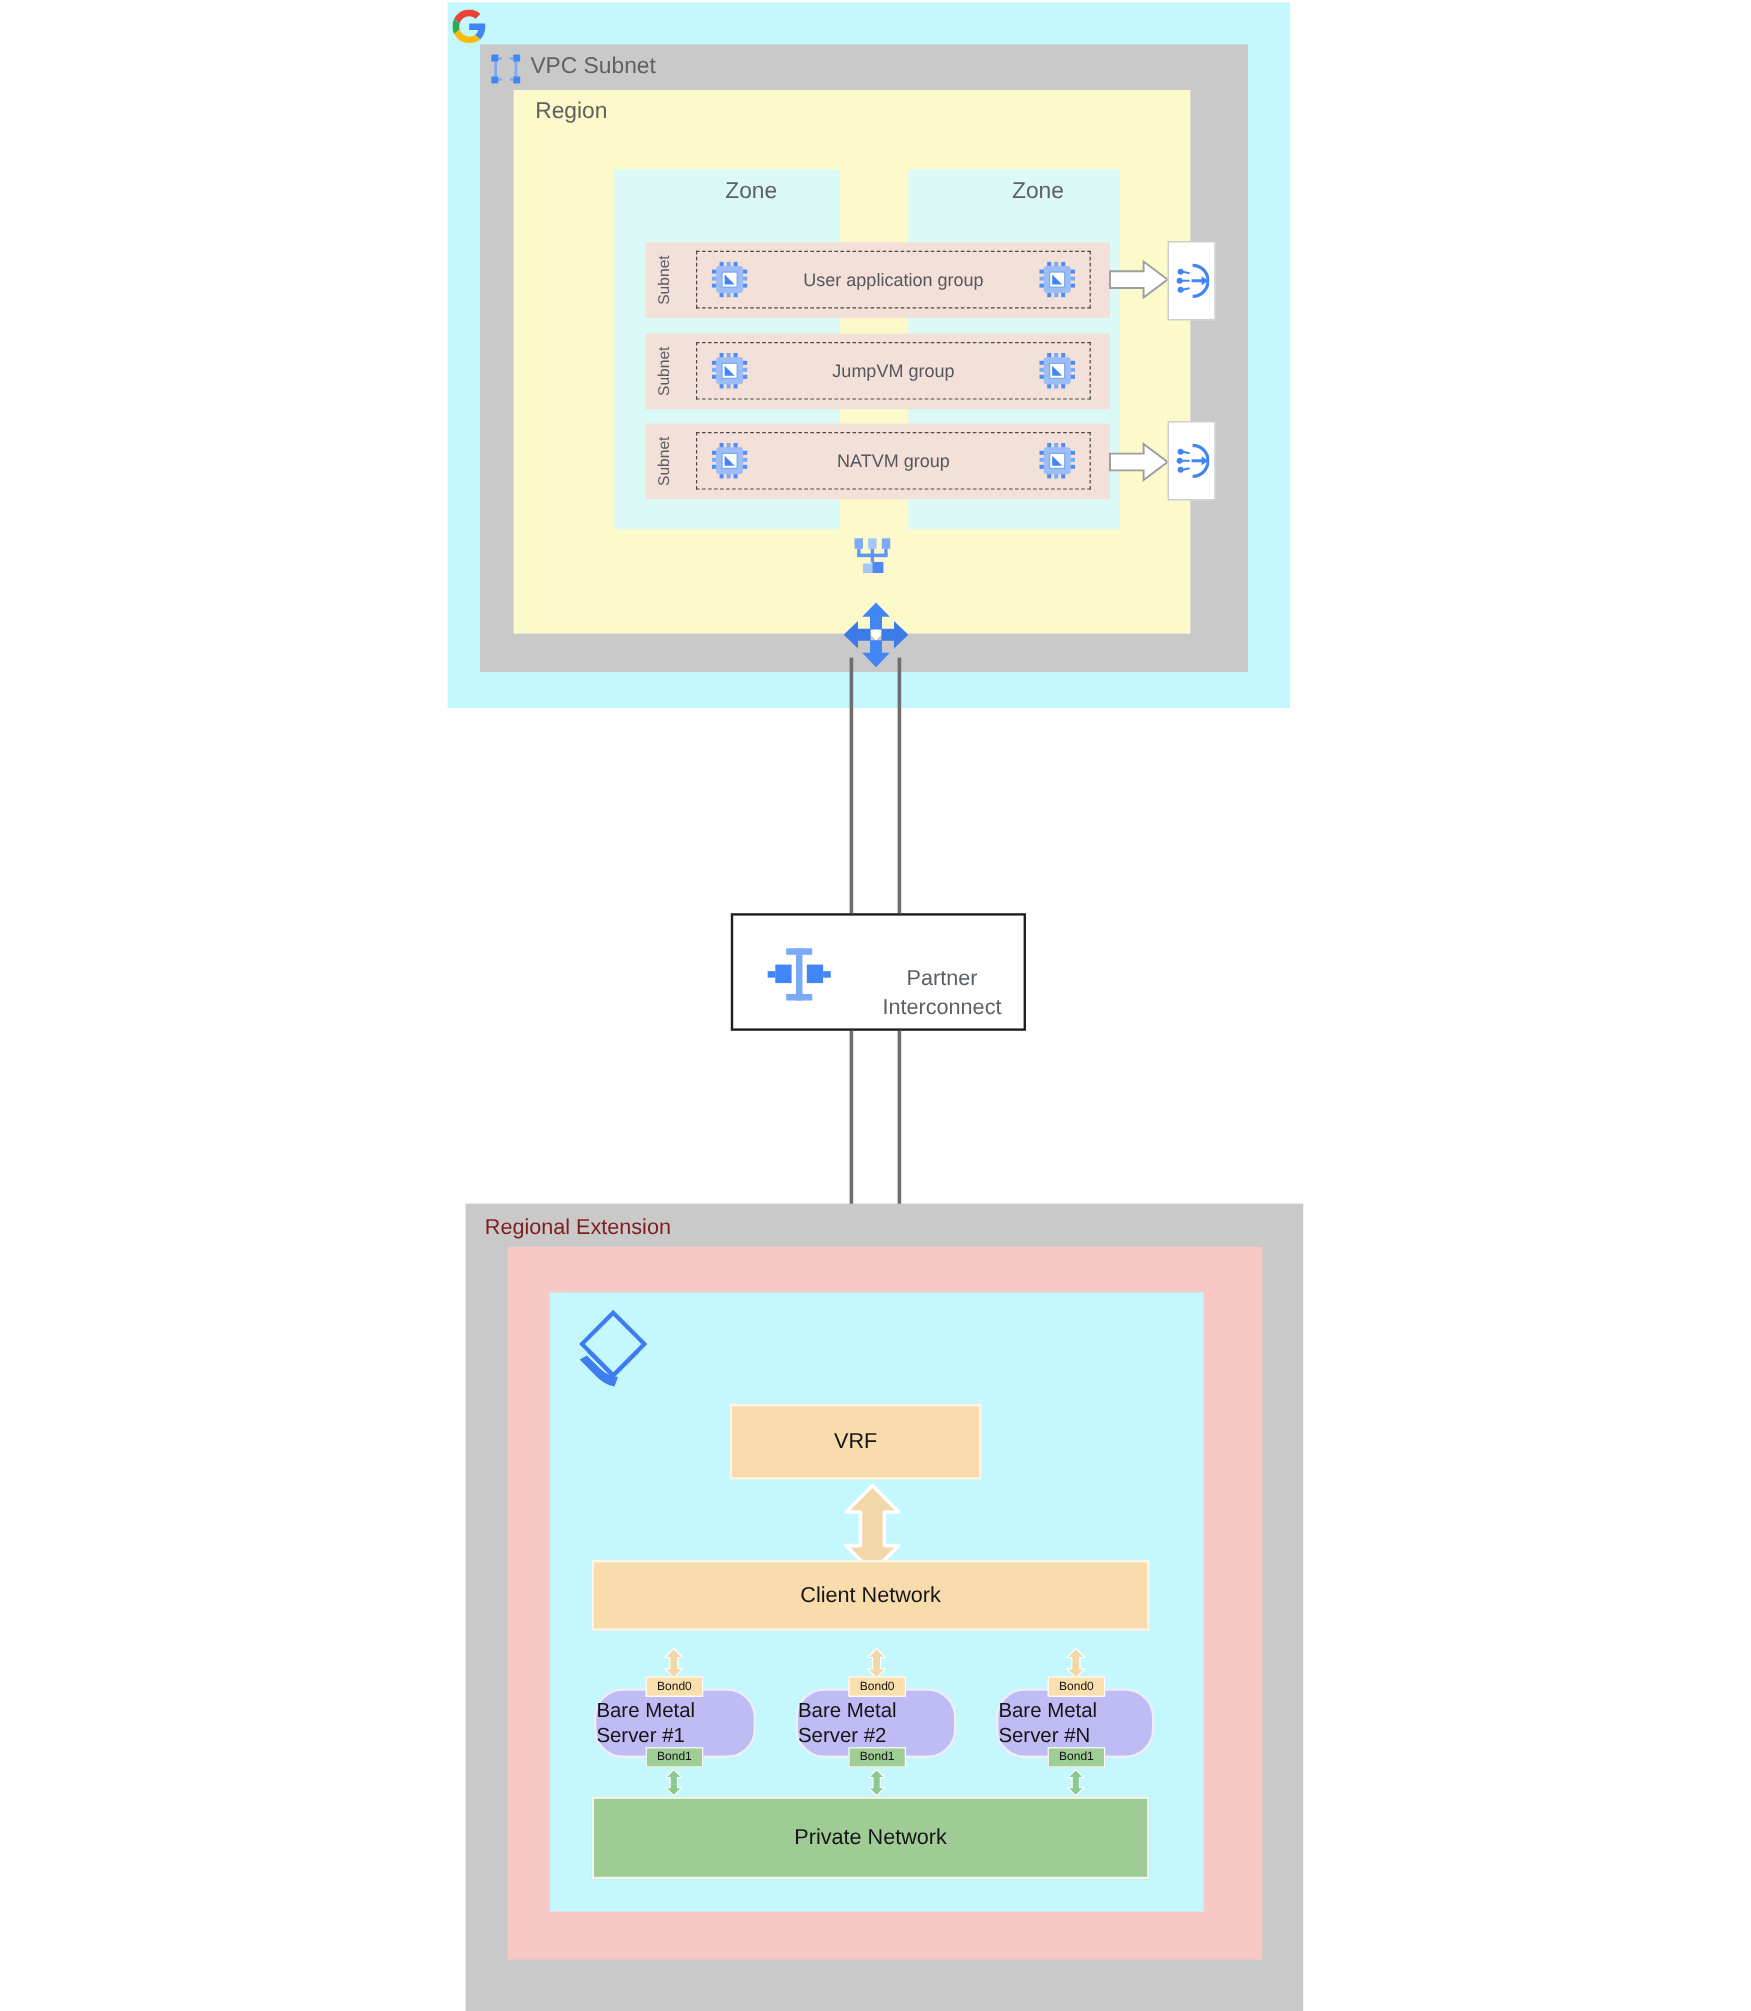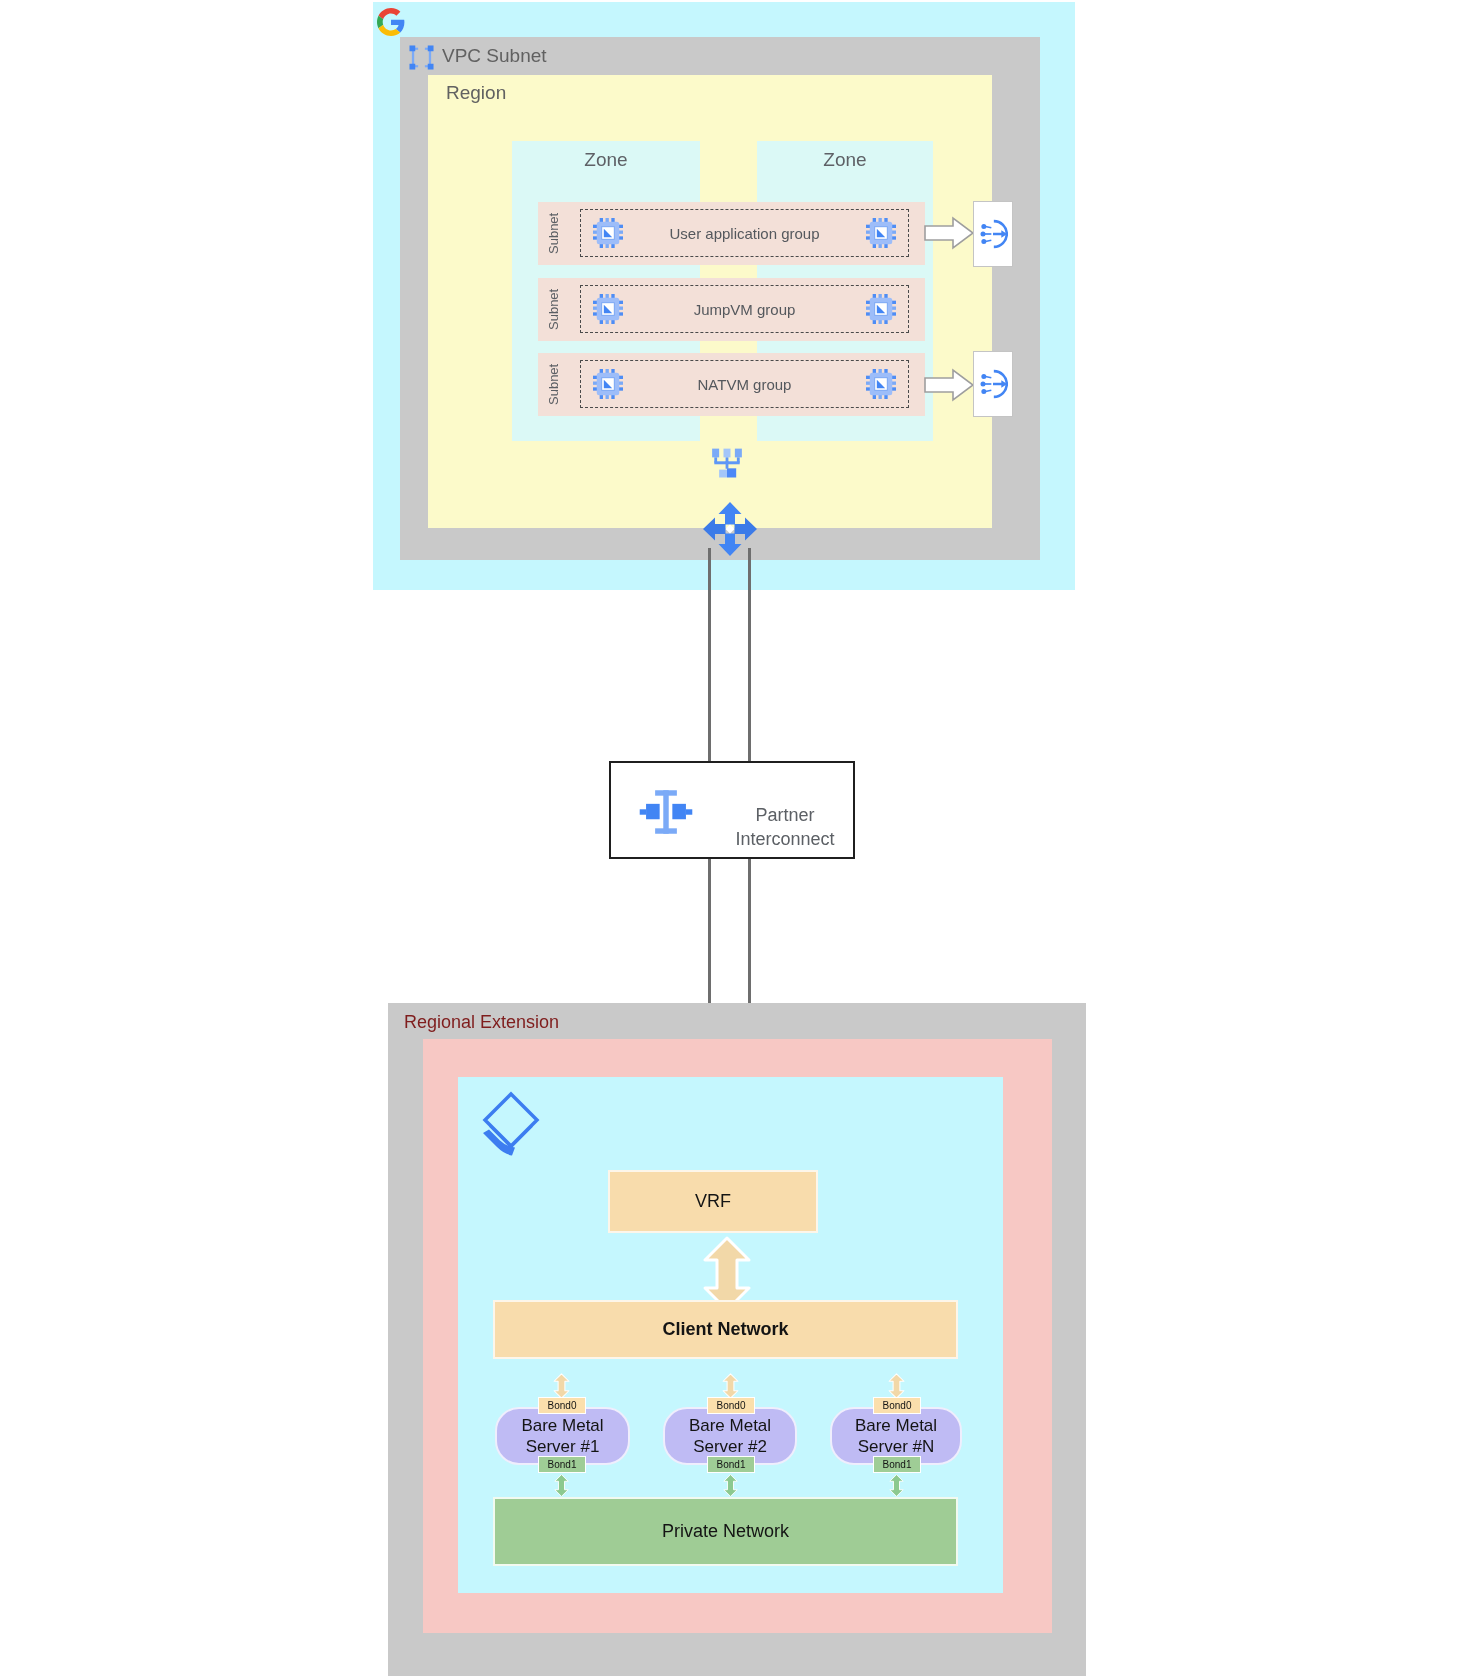--- a/index.html
+++ b/index.html
@@ -11,46 +11,46 @@
   .hdr-sm{color:#7f1d1d;font-size:18px;}
   .blk{color:#141414;}
 
   
   .cyan-outer{left:373px;top:2px;width:702px;height:588px;background:#C5F7FE;}
   .vpc-box{left:400px;top:37px;width:640px;height:523px;background:#C9C9C9;}
   .region-box{left:428px;top:75px;width:564px;height:453px;background:#FCFACA;}
   .zone{top:141px;height:300px;background:#DBF9F6;}
   .zone1{left:512px;width:188px;}
   .zone2{left:757px;width:176px;}
-  .zone-label{position:absolute;top:8px;left:0;width:100%;text-align:center;font-size:19px;color:#5E6166;}
+  .zone-label{position:absolute;top:8px;left:0;width:100%;text-align:center;font-size:19px;color:#5E6166;padding-left:20px;}
   .subnet-row{left:538px;width:387px;height:63px;background:#F3E0D8;}
   .subnet-label{position:absolute;left:2px;top:0;height:100%;width:26px;display:flex;align-items:center;justify-content:center;
     writing-mode:vertical-rl;transform:rotate(180deg);font-size:13px;color:#5A5E63;}
   .dash-box{position:absolute;left:42px;top:7px;width:329px;height:48px;border:1.6px dashed #4A4A4A;
     display:flex;align-items:center;box-sizing:border-box;}
   .vm-ico{width:30px;height:30px;flex:0 0 auto;}
   .grp-label{flex:1 1 auto;text-align:center;font-size:15px;color:#54585D;}
   .lb-box{width:40px;height:66px;background:#ffffff;border:1px solid #C4C4C4;display:flex;align-items:center;justify-content:center;}
   .vline{position:absolute;width:3px;background:#6E6E6E;}
 
   
   .pi-box{left:609px;top:761px;width:246px;height:98px;background:#ffffff;border:2.5px solid #1F1F1F;}
   .pi-text{position:absolute;left:106px;top:40px;width:136px;text-align:center;font-size:18px;line-height:1.35;color:#5C6065;}
 
   
   .re-gray{left:388px;top:1003px;width:698px;height:673px;background:#C9C9C9;}
   .re-pink{left:423px;top:1039px;width:629px;height:594px;background:#F7C8C4;}
   .re-cyan{left:458px;top:1077px;width:545px;height:516px;background:#C5F7FE;}
   .tan{background:#F8DCAC;border:2px solid #FDF6EA;}
   .vrf-box{left:608px;top:1170px;width:210px;height:63px;display:flex;align-items:center;justify-content:center;font-size:18px;}
-  .client-box{left:493px;top:1300px;width:465px;height:59px;display:flex;align-items:center;justify-content:center;font-size:18px;font-weight:bold;}
+  .client-box{left:493px;top:1300px;width:465px;height:59px;display:flex;align-items:center;justify-content:center;font-size:18px;}
   .private-box{left:493px;top:1497px;width:465px;height:69px;background:#9FCC95;border:2px solid #F2FAF0;
     display:flex;align-items:center;justify-content:center;font-size:18px;}
   .server{top:1407px;height:58px;background:#BFBBF4;border:2px solid #EFEEFD;border-radius:24px;
-    display:flex;flex-direction:column;align-items:center;justify-content:center;font-size:17px;line-height:1.25;color:#141414;}
+    display:flex;flex-direction:column;justify-content:center;font-size:17px;line-height:1.25;color:#141414;}
   .bond{width:48px;height:17px;border:1.5px solid #FFFFFF;font-size:10px;color:#141414;
     display:flex;align-items:center;justify-content:center;box-sizing:border-box;z-index:5;}
   .bond0{background:#FBDFAC;top:1397px;}
   .bond1{background:#9FCD96;top:1456px;}
 </style>
 </head>
 <body>
 
 <svg width="0" height="0" style="position:absolute">
   <defs>

